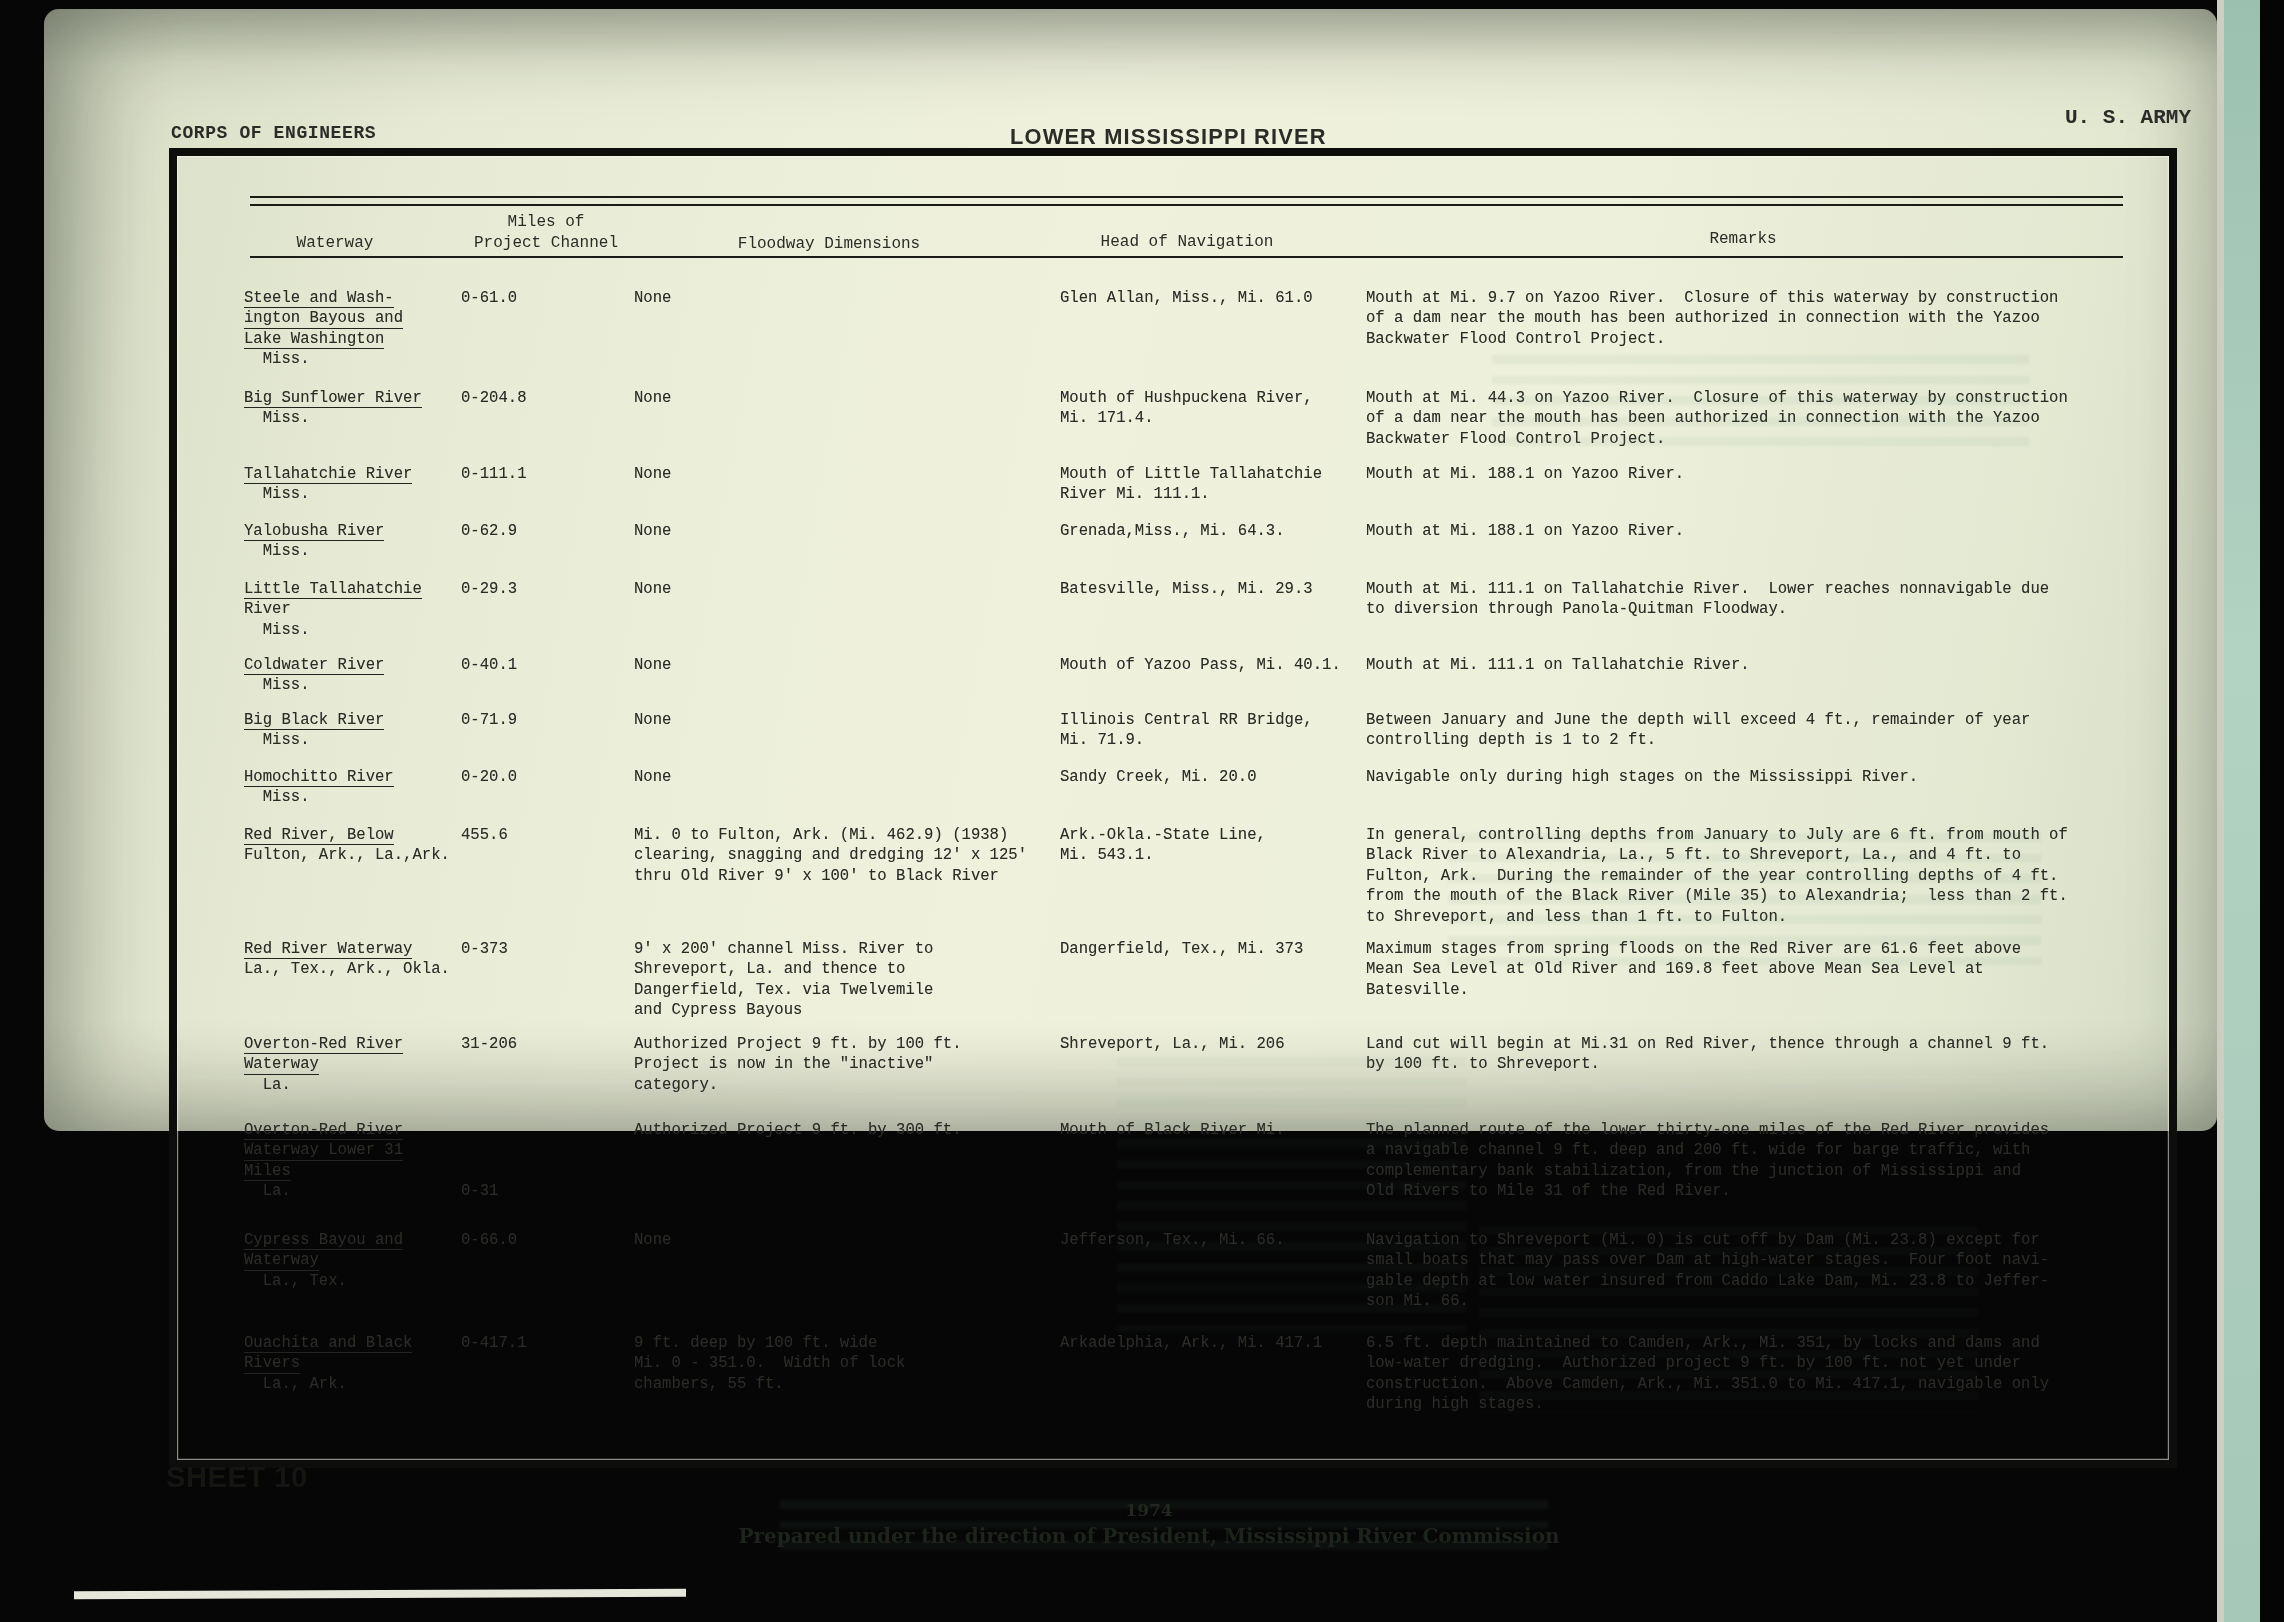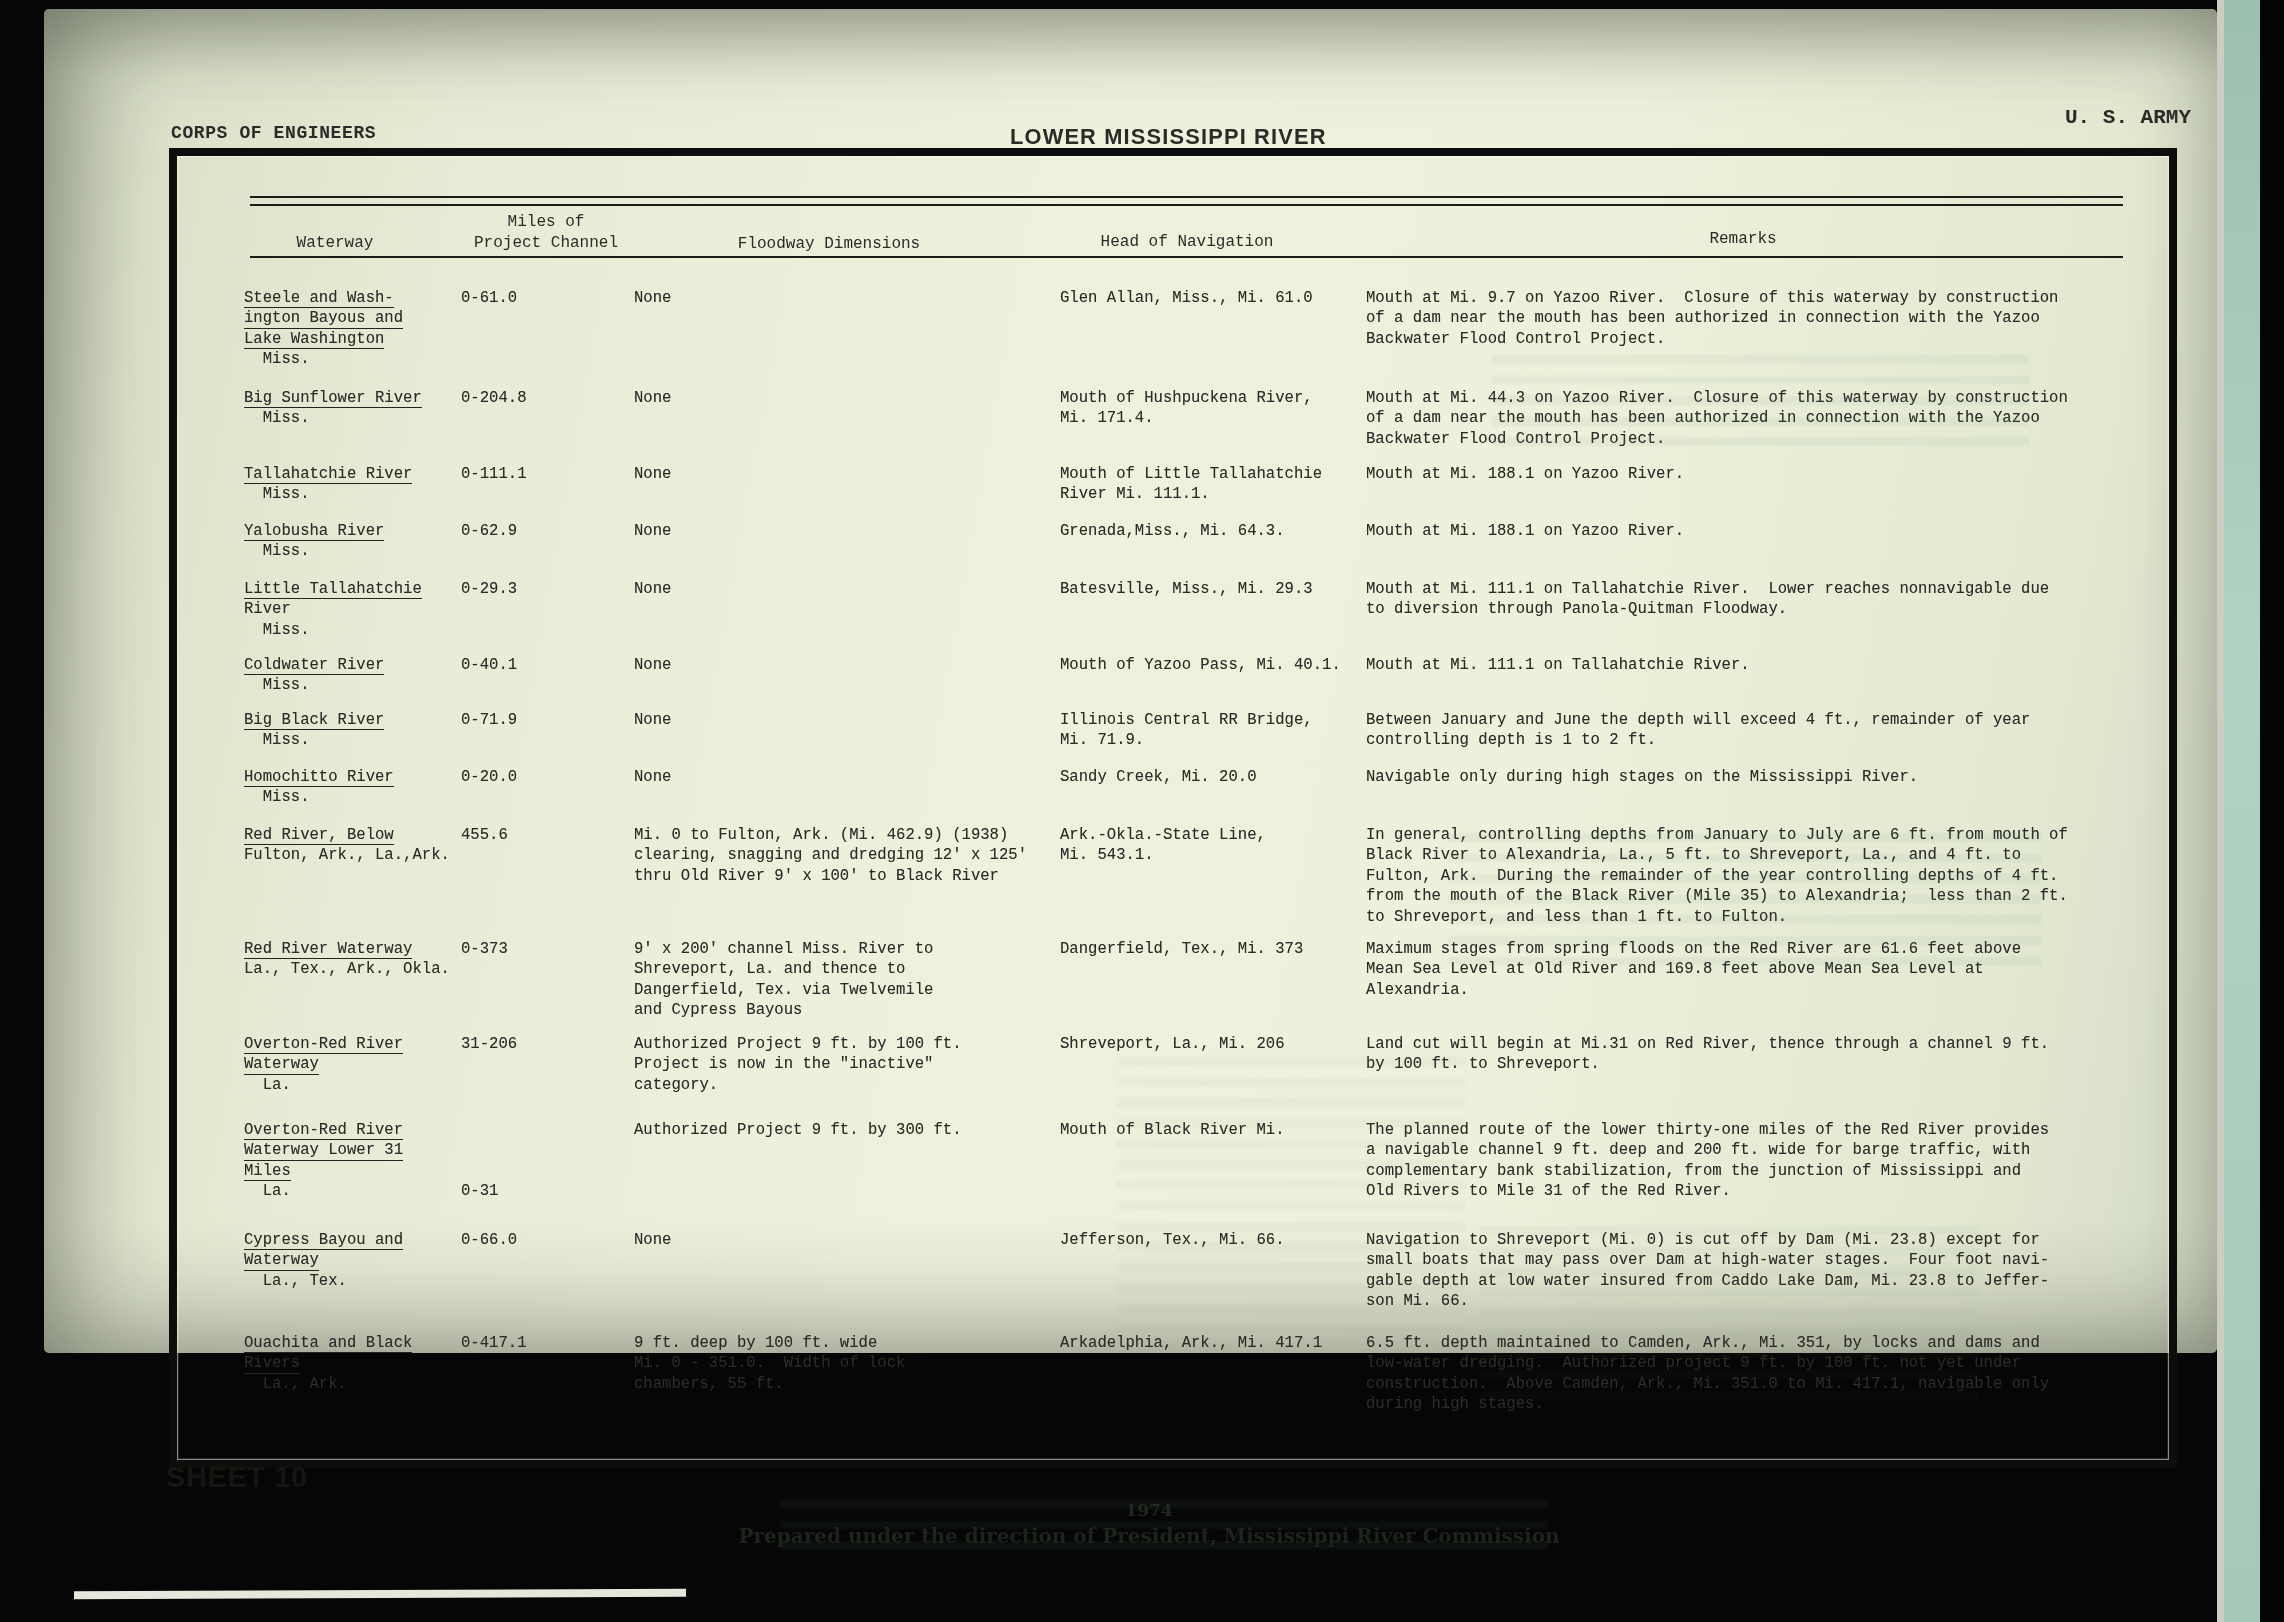--- a/index.html
+++ b/index.html
@@ -1,19 +1,19 @@
 <!DOCTYPE html>
 <html style="font-size:10px"><head>
 <meta charset="utf-8">
 <style>
   html,body{margin:0;padding:0;background:#040404;}
   #photo{position:relative;width:2284px;height:1623px;background:#060606;overflow:hidden;
          font-family:"Liberation Mono",monospace;color:#2b2b27;}
   
-  #page{position:absolute;left:44px;top:8.7px;width:2173px;height:1344px;border-radius:5px;
+  #page{position:absolute;left:44px;top:8.7px;width:2173px;height:1122px;border-radius:15px;
         background:
           linear-gradient(180deg, rgba(110,115,96,.20) 0, rgba(110,115,96,0) 5%, rgba(110,115,96,0) 90%, rgba(95,100,85,.18) 100%),
           linear-gradient(100deg,#c6ccb6 0,#dce1ca 6%,#e7ebd5 18%,#eff1dd 45%,#edf0da 68%,#e3e8d1 88%,#d3dac4 100%);
         box-shadow: inset 0 0 87px rgba(30,35,28,.28), inset 31px 19px 100px rgba(25,30,25,.22);}
   
   .edge-highlight{position:absolute;left:2217px;top:0;width:7.5px;height:1623px;background:#eef2e2;opacity:.85;}
   .edge-teal{position:absolute;left:2224px;top:0;width:36px;height:1623px;background:linear-gradient(180deg,#9cc0b0,#b2d2c2 40%,#a6c8b8);}
   .edge-black{position:absolute;left:2260px;top:0;width:24px;height:1623px;background:#050505;}
   .edge-bottom-sliver{position:absolute;left:74px;top:1590px;width:612px;height:8px;background:#e6e6da;transform:rotate(-.25deg);}
   
@@ -137,21 +137,21 @@
           <div class="cell col-m"><div class="line">455.6</div></div>
           <div class="cell col-d"><div class="line">Mi. 0 to Fulton, Ark. (Mi. 462.9) (1938)</div><div class="line">clearing, snagging and dredging 12' x 125'</div><div class="line">thru Old River 9' x 100' to Black River</div></div>
           <div class="cell col-h"><div class="line">Ark.-Okla.-State Line,</div><div class="line">Mi. 543.1.</div></div>
           <div class="cell col-r"><div class="line">In general, controlling depths from January to July are 6 ft. from mouth of</div><div class="line">Black River to Alexandria, La., 5 ft. to Shreveport, La., and 4 ft. to</div><div class="line">Fulton, Ark.  During the remainder of the year controlling depths of 4 ft.</div><div class="line">from the mouth of the Black River (Mile 35) to Alexandria;  less than 2 ft.</div><div class="line">to Shreveport, and less than 1 ft. to Fulton.</div></div>
         </div>
         <div class="row" style="top: 930px;">
           <div class="cell col-w"><div class="line"><span class="u">Red River Waterway</span></div><div class="line">La., Tex., Ark., Okla.</div></div>
           <div class="cell col-m"><div class="line">0-373</div></div>
           <div class="cell col-d"><div class="line">9' x 200' channel Miss. River to</div><div class="line">Shreveport, La. and thence to</div><div class="line">Dangerfield, Tex. via Twelvemile</div><div class="line">and Cypress Bayous</div></div>
           <div class="cell col-h"><div class="line">Dangerfield, Tex., Mi. 373</div></div>
-          <div class="cell col-r"><div class="line">Maximum stages from spring floods on the Red River are 61.6 feet above</div><div class="line">Mean Sea Level at Old River and 169.8 feet above Mean Sea Level at</div><div class="line">Alexandria.</div></div>
+          <div class="cell col-r"><div class="line">Maximum stages from spring floods on the Red River are 61.6 feet above</div><div class="line">Mean Sea Level at Old River and 169.8 feet above Mean Sea Level at</div><div class="line">Batesville.</div></div>
         </div>
         <div class="row" style="top: 1025px;">
           <div class="cell col-w"><div class="line"><span class="u">Overton-Red River</span></div><div class="line"><span class="u">Waterway</span></div><div class="line">  La.</div></div>
           <div class="cell col-m"><div class="line">31-206</div></div>
           <div class="cell col-d"><div class="line">Authorized Project 9 ft. by 100 ft.</div><div class="line">Project is now in the "inactive"</div><div class="line">category.</div></div>
           <div class="cell col-h"><div class="line">Shreveport, La., Mi. 206</div></div>
           <div class="cell col-r"><div class="line">Land cut will begin at Mi.31 on Red River, thence through a channel 9 ft.</div><div class="line">by 100 ft. to Shreveport.</div></div>
         </div>
         <div class="row" style="top: 1111px;">
           <div class="cell col-w"><div class="line"><span class="u">Overton-Red River</span></div><div class="line"><span class="u">Waterway Lower 31</span></div><div class="line"><span class="u">Miles</span></div><div class="line">  La.</div></div>

